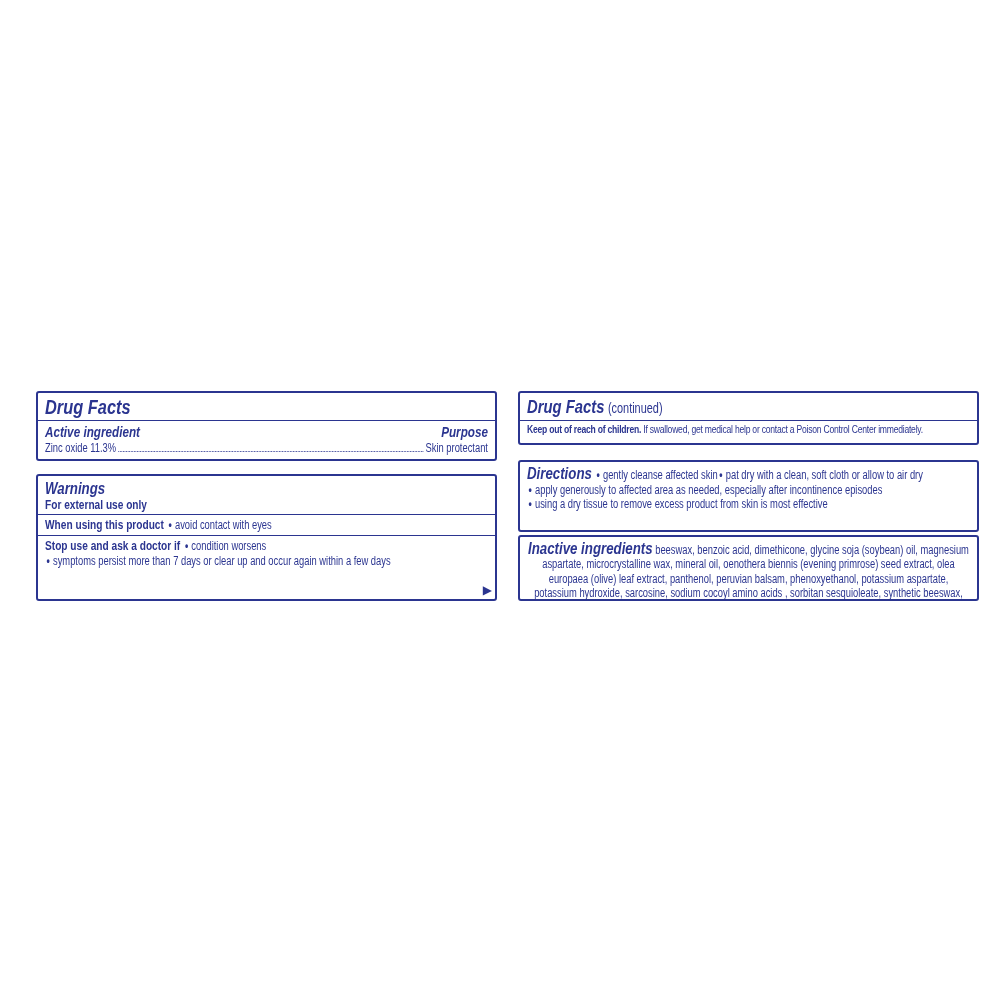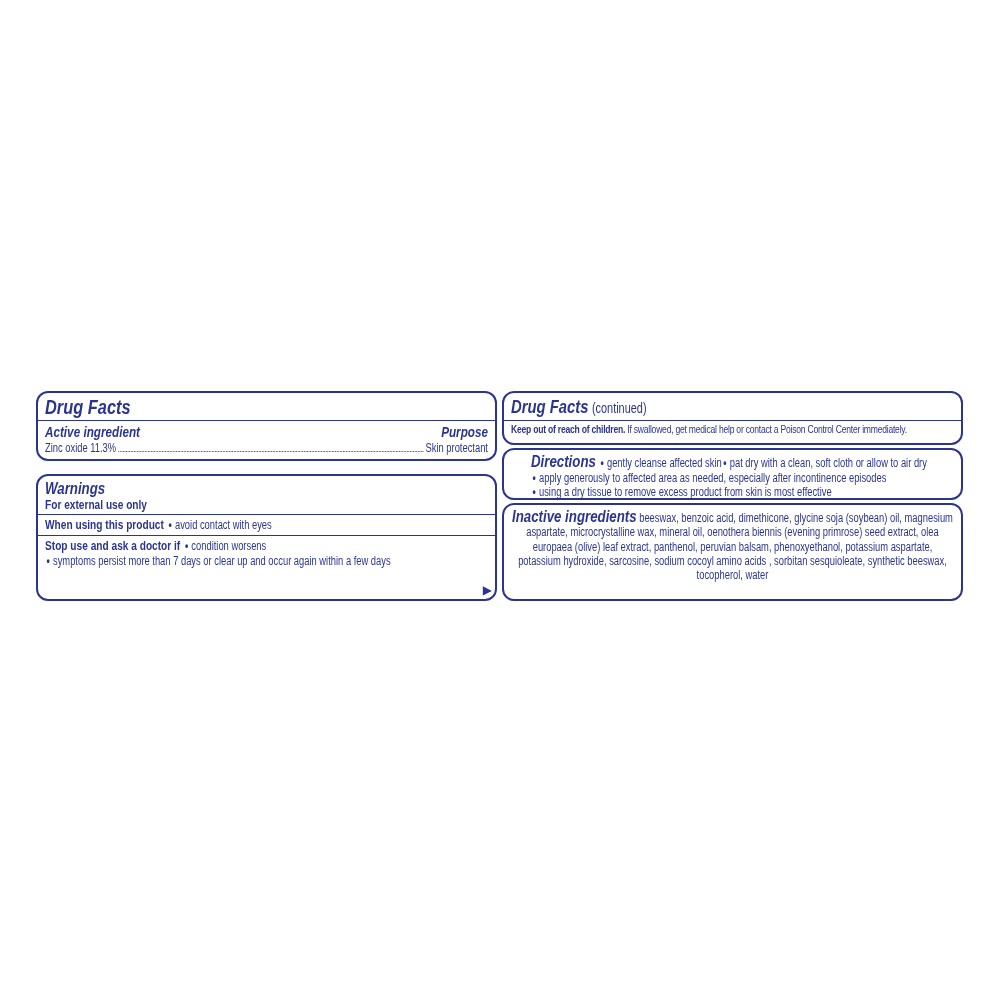--- a/index.html
+++ b/index.html
@@ -2,29 +2,29 @@
 <html style="--navy: #2B3590; --background: #FFFFFF;"><head>
 <meta charset="utf-8">
 <style>
   :root { --navy:#2B3590; --background:#FFFFFF; }
   * { box-sizing: border-box; margin:0; padding:0; }
   html,body { width:1000px; height:1000px; background:var(--background); }
   body { font-family:"Liberation Sans", sans-serif; color:var(--navy); position:relative; }
 
   .panel { position:absolute; top:391px; width:461px; height:210px; display:flex; flex-direction:column; }
   #panel-left  { left:36px; }
-  #panel-right { left:502px; }
+  #panel-right { left:518px; }
 
-  .box { border:2.5px solid var(--navy); border-radius:12px; background:var(--background);
+  .box { border:2.5px solid var(--navy); border-radius:3px; background:var(--background);
          position:relative; overflow:hidden; }
   .b-ai   { height:70px; }
   .b-uses { height:44px; margin-top:3px; }
   .b-warn { flex:1;      margin-top:13px; }
   .b-cont { height:54px; }
-  .b-dir  { height:52px; margin-top:3px;padding-left:20px; }
+  .b-dir  { height:72px; margin-top:15px; }
   .b-inact{ flex:1;      margin-top:3px;text-align:center; }
 
   
   .cond { width:128.2%; transform:scaleX(0.78); transform-origin:0 0; }
   .cond > * { padding-left:9px; padding-right:9px; }
   .cond > :first-child { padding-top:3px; }
 
   .rule { border-top:1.5px solid var(--navy); padding:0 !important; margin:2px 0; }
 
   .t-title  { font-style:italic; font-weight:bold; font-size:21px; line-height:22px; }

